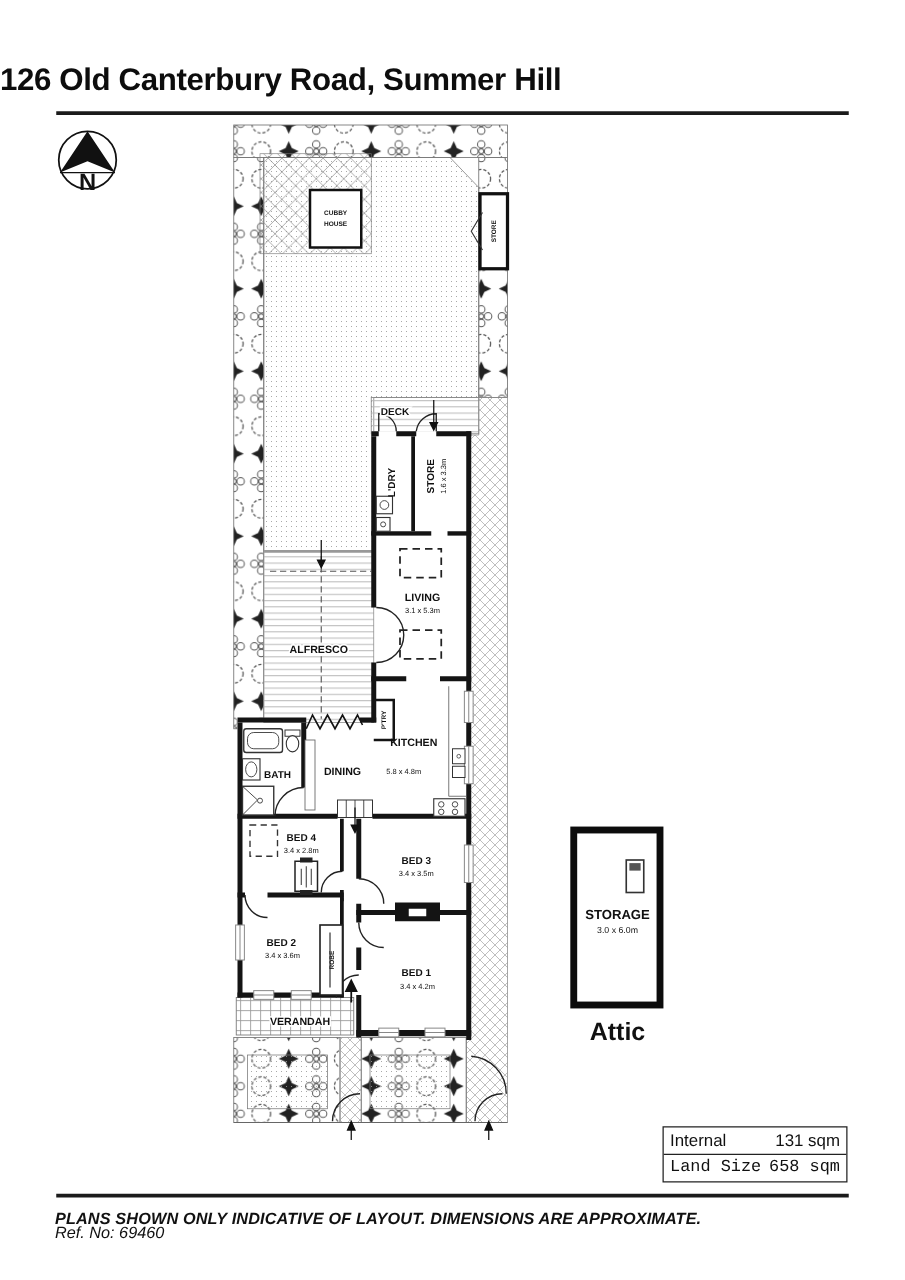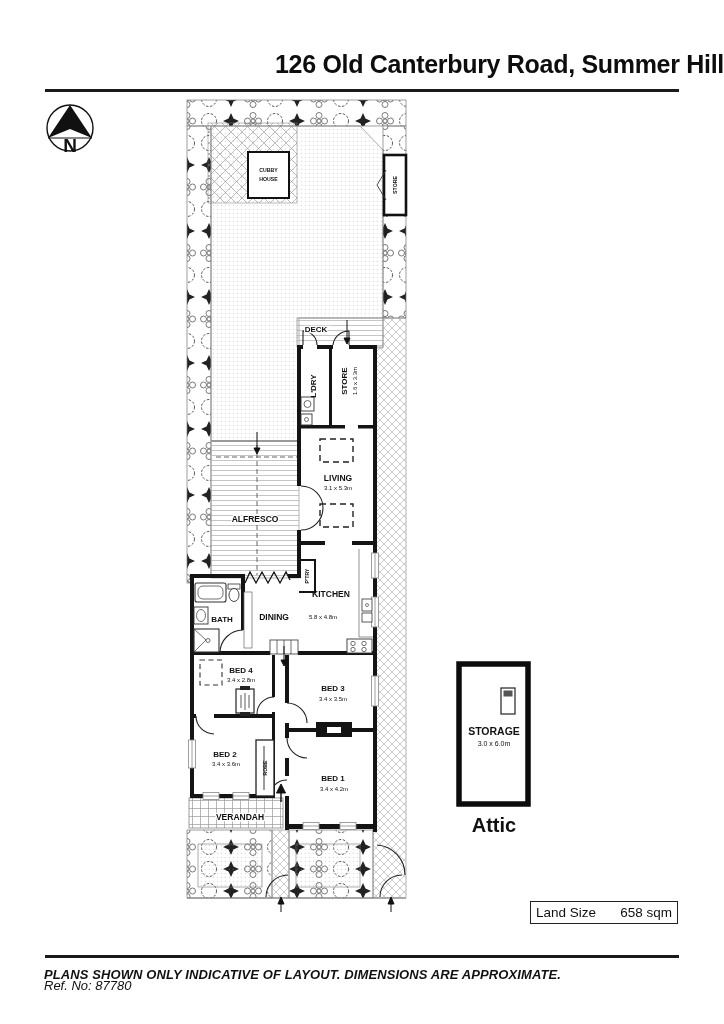--- a/index.html
+++ b/index.html
@@ -1,18 +1,18 @@
 <!DOCTYPE html>
 <html><head>
 <meta charset="utf-8">
 <style>
   html,body{margin:0;padding:0;background:#fff;}
   .page{position:relative;width:724px;height:1024px;background:#fff;overflow:hidden;
         font-family:"Liberation Sans",sans-serif;color:#111;}
-  .title{position:absolute;top:50px;left:0;right:0;text-align:right;
+  .title{position:absolute;top:50px;left:0;right:0;text-align:left;
          font-size:25px;font-weight:700;letter-spacing:-.3px;color:#0d0d0d;}
   .rule{position:absolute;left:45px;width:634px;height:3px;background:#1b1b1b;}
   .rule.top{top:89px;} .rule.bottom{top:955px;}
   .summary{position:absolute;left:530px;top:901px;width:146px;border:1.5px solid #222;
            font-size:13.5px;background:#fff;}
   .summary .row{display:flex;justify-content:space-between;padding:2px 5px;line-height:17px;}
   .summary .row + .row{border-top:1.2px solid #222;font-family:Liberation Mono, monospace;}
   .footer{position:absolute;left:44px;top:969px;font-size:13px;line-height:11px;color:#111;font-style:italic;}
   .footer .l1{font-weight:700;letter-spacing:.1px;}
   svg{position:absolute;inset:0;}
@@ -329,25 +329,29 @@
         <rect x="503.5" y="690.5" width="9" height="6" fill="#555"></rect>
       </g>
       <text x="494" y="735" text-anchor="middle" font-size="10.5" font-weight="700">STORAGE</text>
       <text x="494" y="746" text-anchor="middle" font-size="7">3.0 x 6.0m</text>
       <text x="494" y="832" text-anchor="middle" font-size="20" font-weight="700">Attic</text>
     </g>
   </svg>
 
   <div class="summary">
     <div class="row">
+      <span>Internal</span>
+      <span>131 sqm</span>
+    </div>
+    <div class="row">
       <span>Land Size</span>
       <span>658 sqm</span>
     </div>
   </div>
 
   <div class="rule bottom"></div>
 
   <div class="footer">
     <div class="l1">PLANS SHOWN ONLY INDICATIVE OF LAYOUT.  DIMENSIONS ARE APPROXIMATE.</div>
-    <div class="l2">Ref. No: 87780</div>
+    <div class="l2">Ref. No: 69460</div>
   </div>
 
 </div>
 
 </body></html>

